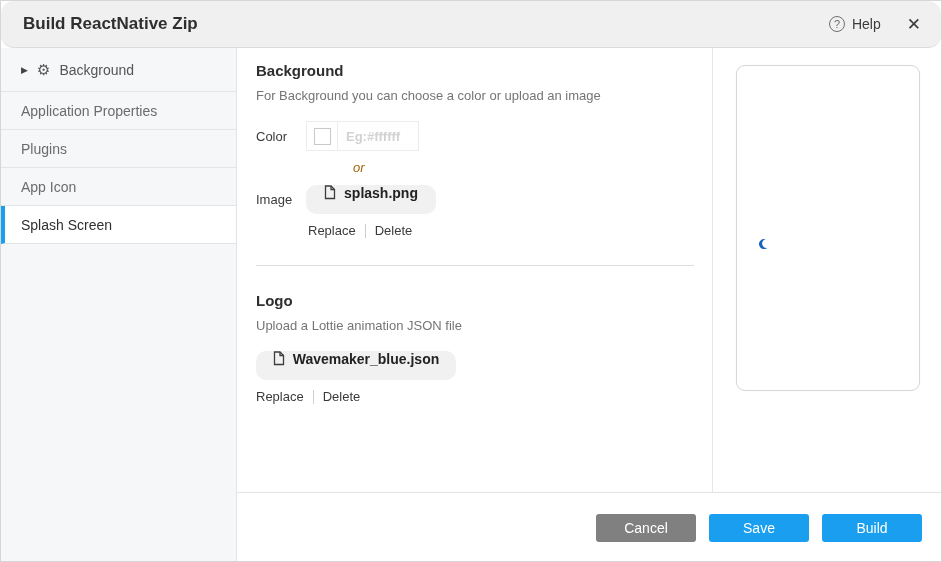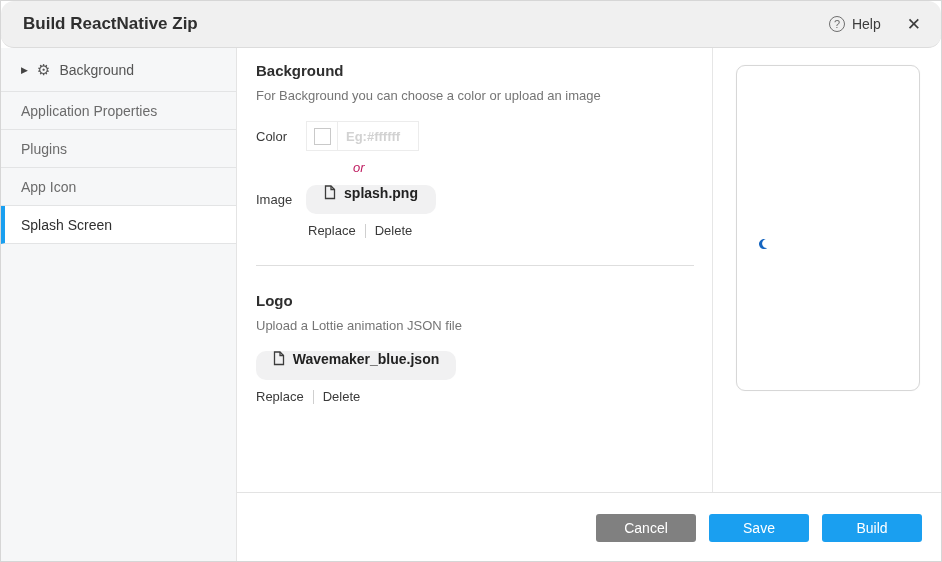--- a/index.html
+++ b/index.html
@@ -38,21 +38,21 @@
 
   .section-title{font-size:15px;font-weight:bold;color:#2f2f2f;margin-bottom:9px;}
   .section-desc{font-size:13px;color:#757575;margin-bottom:18px;}
   .field-row{display:flex;align-items:center;margin-bottom:0;}
   .field-label{width:50px;flex:0 0 50px;font-size:13px;color:#3a3a3a;}
   .color-picker{display:flex;align-items:center;border:1px solid #ececec;height:30px;background:#fff;}
   .swatch-cell{width:31px;height:28px;display:flex;align-items:center;justify-content:center;border-right:1px solid #ececec;cursor:pointer;}
   .swatch{width:17px;height:17px;background:#fff;border:1px solid #c9c9c9;display:inline-block;}
   .color-input{width:80px;height:28px;border:none;outline:none;padding:0 8px;font-size:13px;color:#333;font-family:"Liberation Sans","DejaVu Sans",sans-serif;font-weight:bold;}
   .color-input::placeholder{color:#d2d2d2;}
-  .or{font-size:13px;font-style:italic;color:#be185d;margin:9px 0 10px 97px;}
+  .or{font-size:13px;font-style:italic;color:#a16207;margin:9px 0 10px 97px;}
   .file-chip{display:flex;align-items:flex-start;justify-content:center;gap:8px;background:#f1f1f2;height:29px;cursor:pointer;border-radius:10px;}
   .chip-image{width:130px;}
   .chip-logo{width:200px;}
   .chip-text{font-size:14px;font-weight:bold;color:#222;}
   .link-row{display:flex;align-items:center;gap:9px;margin-top:9px;}
   .link-row.indent{margin-left:52px;}
   .action-link{font-size:13px;color:#3a3a3a;cursor:pointer;text-decoration:none;}
   .link-sep{width:1px;height:14px;background:#cfcfcf;}
   .hr{border:none;border-top:1px solid #dedede;margin:27px 0 0 0;}
   .logo-section{margin-top:26px;}

